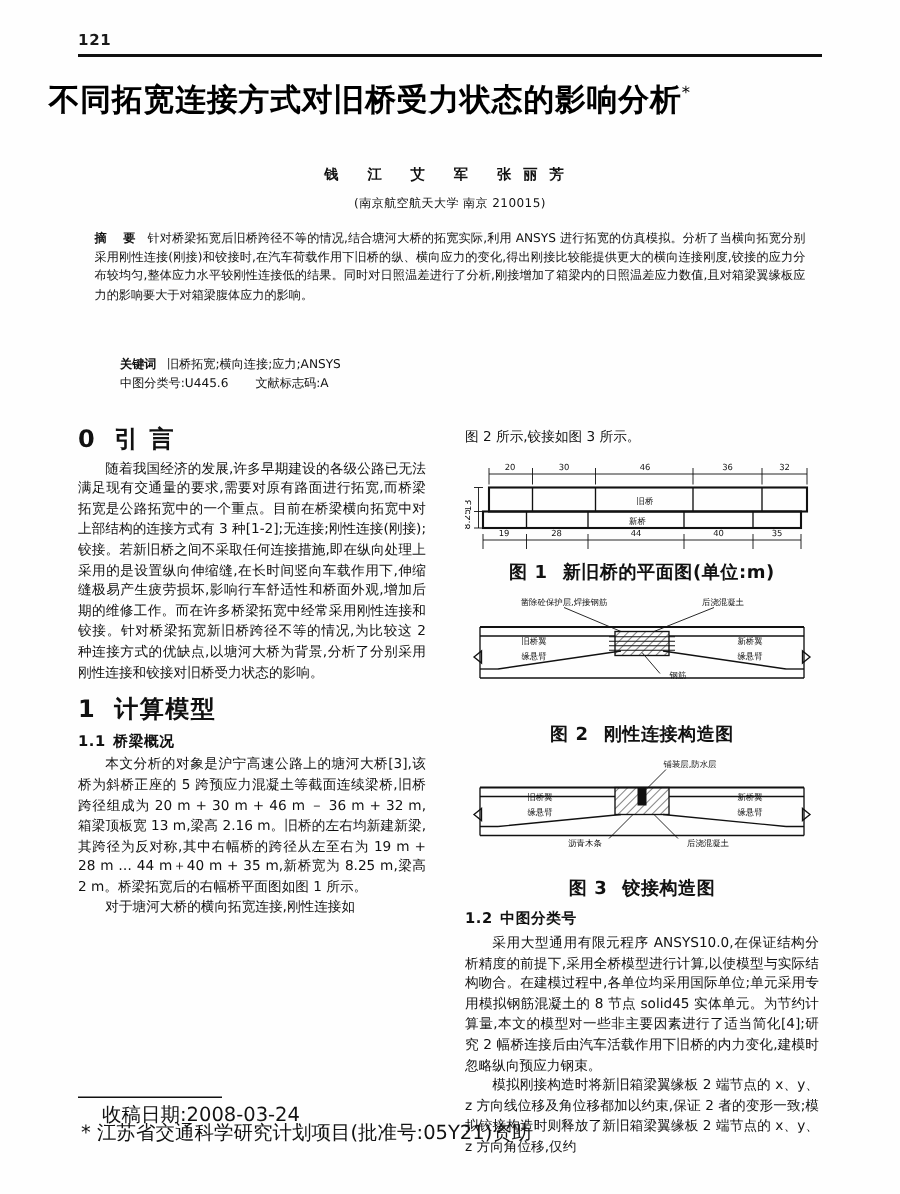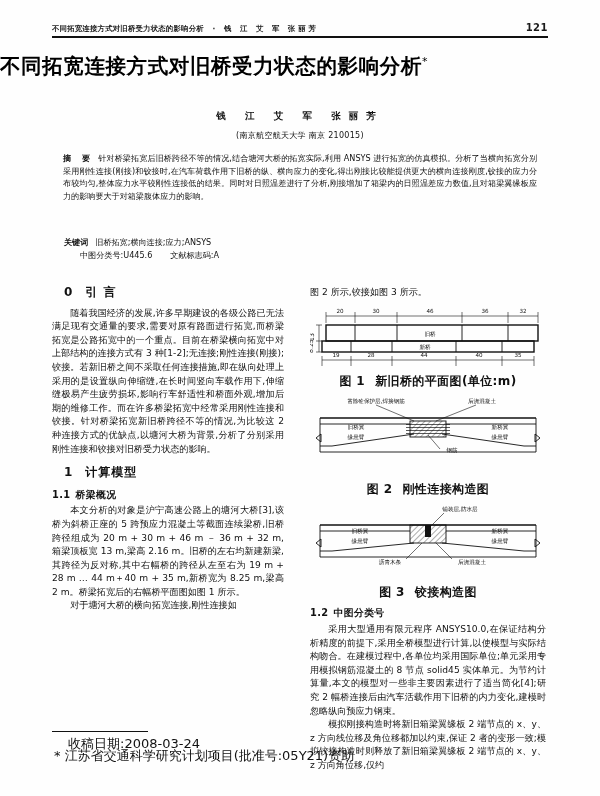--- a/index.html
+++ b/index.html
@@ -42,21 +42,21 @@
     left: 52px; top: 36px;
     width: 496px; height: 1.6px;
     background: #111;
   }
 
   
   .title {
     position: absolute;
     left: 0; top: 52px;
     width: 493px;
-    text-align: left;
+    text-align: center;
     font-size: 20.5px;
     font-weight: 700;
     letter-spacing: .6px;
     color: #000;
   }
   .title sup { font-size: 11px; font-weight: 400; vertical-align: super; }
 
   .authors {
     position: absolute;
     left: 0; top: 110px;
@@ -87,21 +87,21 @@
     text-align: justify;
     color: #111;
   }
   .abstract .lbl {
     font-weight: 700;
     letter-spacing: 4px;
     margin-right: 4px;
   }
   .keywords {
     position: absolute;
-    left: 64px; top: 236px;
+    left: 80px; top: 236px;
     width: 460px;
     font-size: 8.1px;
     line-height: 12.6px;
     color: #111;
   }
   .keywords .lbl { font-weight: 700; margin-right: 7px; }
   .clsline {
     position: absolute;
     left: 80px; top: 249px;
     width: 460px;
@@ -116,23 +116,23 @@
     position: absolute;
     font-size: 9.1px;
     line-height: 13.6px;
     text-align: justify;
     color: #111;
   }
   .col-left  { left: 52px;  top: 286px; width: 232px; }
   .col-right { left: 310px; top: 286px; width: 236px; }
 
   h2.sec {
-    font-size: 12px;
-    font-weight: 700;
-    margin: 0 0 7px 12px;
+    font-size: 16px;
+    font-weight: 700;
+    margin: 0 0 7px 0;
     letter-spacing: 1px;
   }
   h2.sec .num { margin-right: 12px; }
   h3.subsec {
     font-size: 9.8px;
     font-weight: 700;
     margin: 8px 0 3px 0;
     letter-spacing: .4px;
   }
   h3.subsec .num { margin-right: 5px; }
@@ -179,25 +179,20 @@
   .txtc{ font-family: "DejaVu Sans", sans-serif; font-size: 5.6px; fill: #111; text-anchor: middle;}
   .hatchfill { fill: url(#hx); stroke: #111; stroke-width: 0.9; }
   .rebar { stroke: #111; stroke-width: 0.7; }
 </style>
 </head>
 <body>
 
 <div class="page">
 
   <div class="runhead">
-    <div class="rh-left">
-      <span>不同拓宽连接方式对旧桥受力状态的影响分析</span>
-      <span class="auth"><span>·</span>
-      <span>钱 江 艾 军 张丽芳</span></span>
-    </div>
     <div class="rh-page">121</div>
   </div>
   <div class="rule"></div>
 
   <div class="title">
     <span>不同拓宽连接方式对旧桥受力状态的影响分析</span><sup>*</sup>
   </div>
 
   <div class="authors">钱 江 艾 军 张丽芳</div>
   <div class="affil">(南京航空航天大学  南京 210015)</div>

